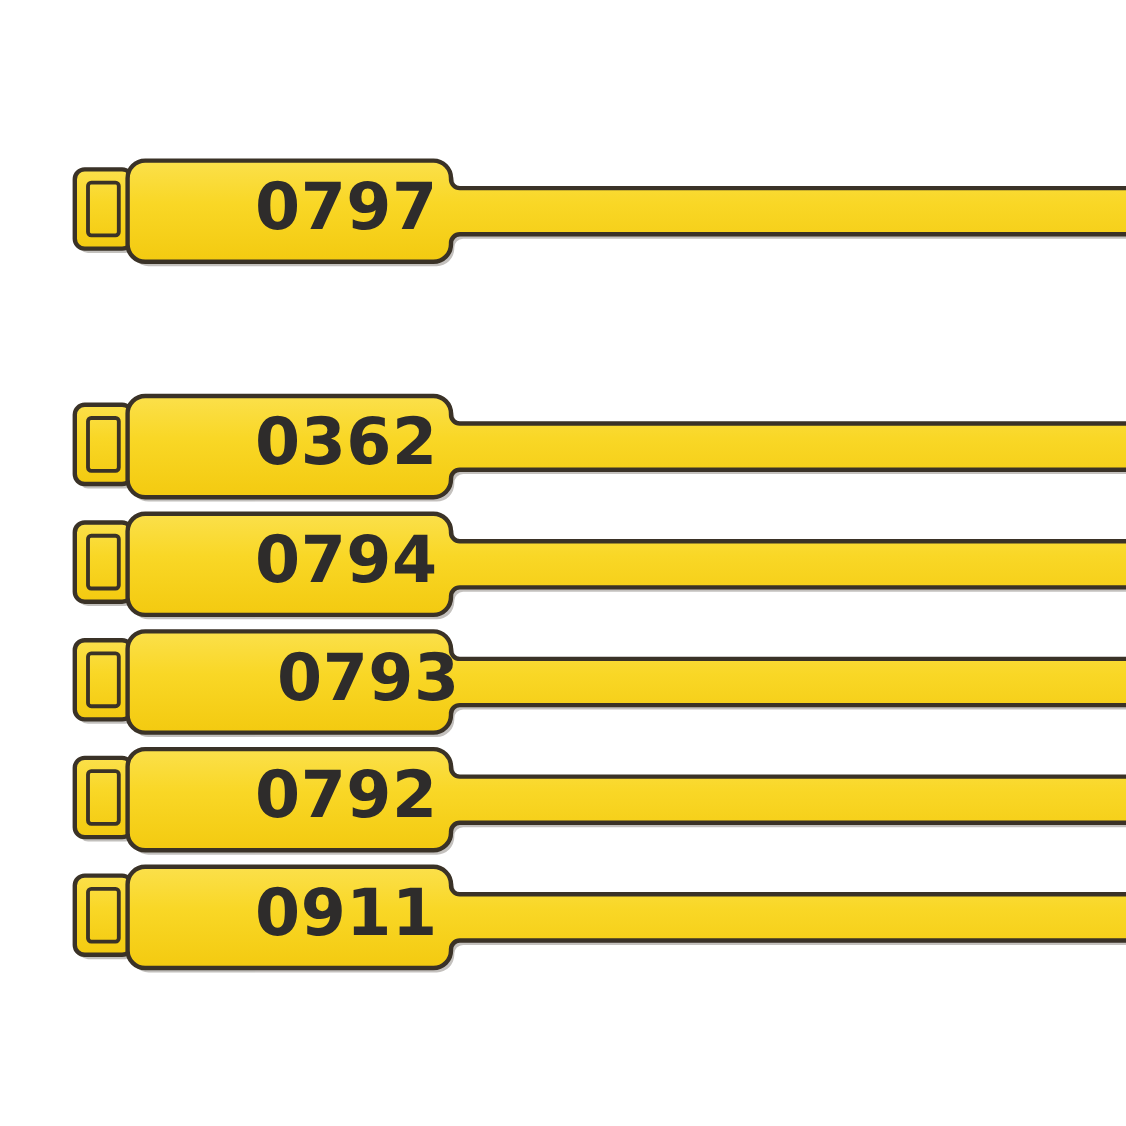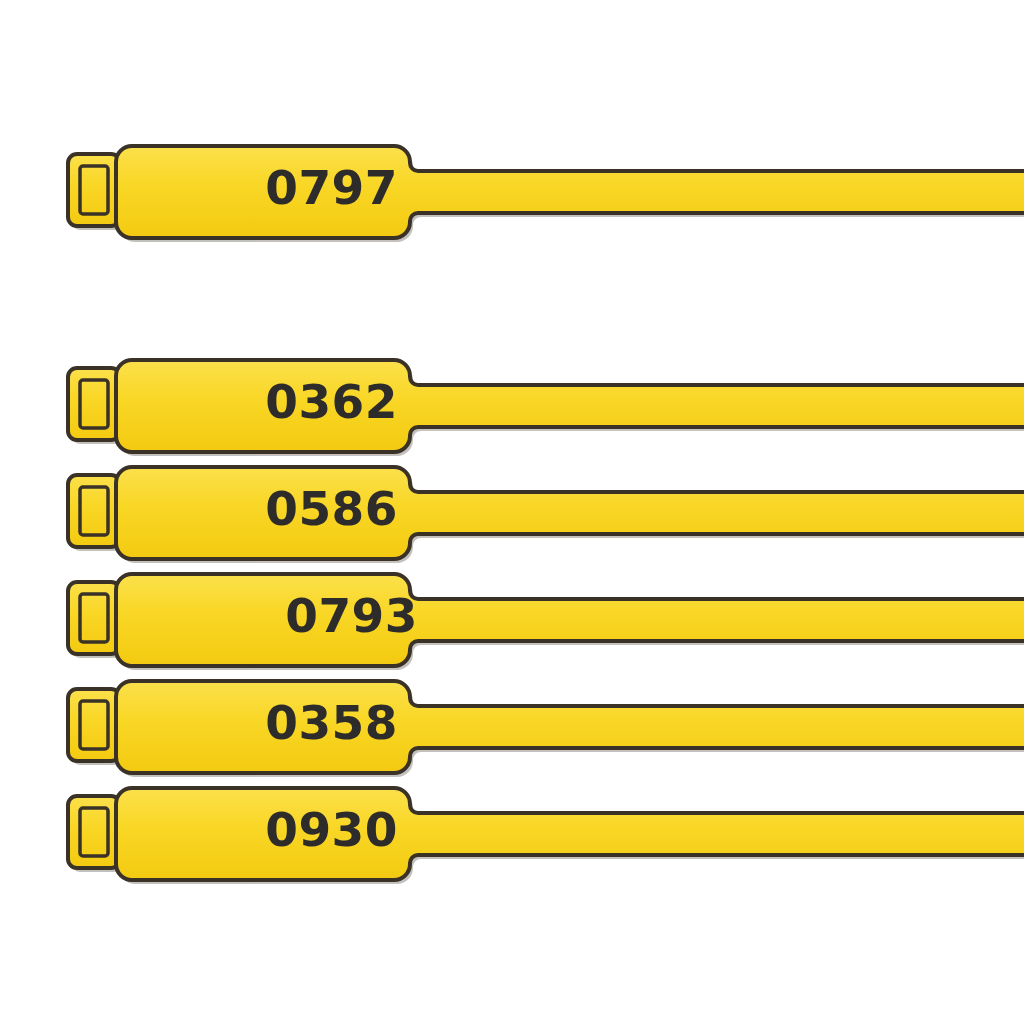--- a/index.html
+++ b/index.html
@@ -39,21 +39,21 @@
   }
 
   .seal-number {
     position: absolute;
     top: 0;
     height: 90px;
     line-height: 90px;
     text-align: right;
     font-family: "DejaVu Sans", sans-serif;
     font-weight: bold;
-    font-size: 47px;
+    font-size: 59px;
     letter-spacing: 0.5px;
     color: #2e2c2b;
     white-space: nowrap;
     user-select: none;
   }
 </style>
 </head>
 <body>
 
 <div id="seal-sheet">
@@ -101,21 +101,21 @@
       <g transform="translate(3,4)" opacity="0.30">
         <rect x="68" y="11" width="52" height="72" rx="9" fill="#3a3227"></rect>
         <path d="M116,19 a16,16 0 0 1 16,-16 H394 a16,16 0 0 1 16,16 v1 a8,8 0 0 0 8,8 H1024 v42 H418 a8,8 0 0 0 -8,8 v1 a16,16 0 0 1 -16,16 H132 a16,16 0 0 1 -16,-16 Z" fill="#3a3227"></path>
       </g>
       <g>
         <rect x="68" y="11" width="52" height="72" rx="9" fill="url(#bodyGrad1)" stroke="#3a3227" stroke-width="4"></rect>
         <rect x="80" y="23" width="28" height="48" rx="3" fill="none" stroke="#3a3227" stroke-width="3.5"></rect>
       </g>
       <path d="M116,19 a16,16 0 0 1 16,-16 H394 a16,16 0 0 1 16,16 v1 a8,8 0 0 0 8,8 H1026 v42 H418 a8,8 0 0 0 -8,8 v1 a16,16 0 0 1 -16,16 H132 a16,16 0 0 1 -16,-16 Z" fill="url(#bodyGrad1)" stroke="#3a3227" stroke-width="4" stroke-linejoin="round"></path>
     </svg>
-    <div class="seal-number" style="right:626px; width:300px;">0586</div>
+    <div class="seal-number" style="right:626px; width:300px;">0794</div>
   </div>
 
   <div class="seal-row" style="top:571px;padding-left:20px;">
     <svg class="seal-svg" width="1024" height="107" viewBox="0 0 1024 107">
       <g transform="translate(3,4)" opacity="0.30">
         <rect x="68" y="11" width="52" height="72" rx="9" fill="#3a3227"></rect>
         <path d="M116,19 a16,16 0 0 1 16,-16 H394 a16,16 0 0 1 16,16 v1 a8,8 0 0 0 8,8 H1024 v42 H418 a8,8 0 0 0 -8,8 v1 a16,16 0 0 1 -16,16 H132 a16,16 0 0 1 -16,-16 Z" fill="#3a3227"></path>
       </g>
       <g>
         <rect x="68" y="11" width="52" height="72" rx="9" fill="url(#bodyGrad1)" stroke="#3a3227" stroke-width="4"></rect>
@@ -131,31 +131,31 @@
       <g transform="translate(3,4)" opacity="0.30">
         <rect x="68" y="11" width="52" height="72" rx="9" fill="#3a3227"></rect>
         <path d="M116,19 a16,16 0 0 1 16,-16 H394 a16,16 0 0 1 16,16 v1 a8,8 0 0 0 8,8 H1024 v42 H418 a8,8 0 0 0 -8,8 v1 a16,16 0 0 1 -16,16 H132 a16,16 0 0 1 -16,-16 Z" fill="#3a3227"></path>
       </g>
       <g>
         <rect x="68" y="11" width="52" height="72" rx="9" fill="url(#bodyGrad1)" stroke="#3a3227" stroke-width="4"></rect>
         <rect x="80" y="23" width="28" height="48" rx="3" fill="none" stroke="#3a3227" stroke-width="3.5"></rect>
       </g>
       <path d="M116,19 a16,16 0 0 1 16,-16 H394 a16,16 0 0 1 16,16 v1 a8,8 0 0 0 8,8 H1026 v42 H418 a8,8 0 0 0 -8,8 v1 a16,16 0 0 1 -16,16 H132 a16,16 0 0 1 -16,-16 Z" fill="url(#bodyGrad1)" stroke="#3a3227" stroke-width="4" stroke-linejoin="round"></path>
     </svg>
-    <div class="seal-number" style="right:626px; width:300px;">0358</div>
+    <div class="seal-number" style="right:626px; width:300px;">0792</div>
   </div>
 
   <div class="seal-row" style="top:785px;">
     <svg class="seal-svg" width="1024" height="107" viewBox="0 0 1024 107">
       <g transform="translate(3,4)" opacity="0.30">
         <rect x="68" y="11" width="52" height="72" rx="9" fill="#3a3227"></rect>
         <path d="M116,19 a16,16 0 0 1 16,-16 H394 a16,16 0 0 1 16,16 v1 a8,8 0 0 0 8,8 H1024 v42 H418 a8,8 0 0 0 -8,8 v1 a16,16 0 0 1 -16,16 H132 a16,16 0 0 1 -16,-16 Z" fill="#3a3227"></path>
       </g>
       <g>
         <rect x="68" y="11" width="52" height="72" rx="9" fill="url(#bodyGrad1)" stroke="#3a3227" stroke-width="4"></rect>
         <rect x="80" y="23" width="28" height="48" rx="3" fill="none" stroke="#3a3227" stroke-width="3.5"></rect>
       </g>
       <path d="M116,19 a16,16 0 0 1 16,-16 H394 a16,16 0 0 1 16,16 v1 a8,8 0 0 0 8,8 H1026 v42 H418 a8,8 0 0 0 -8,8 v1 a16,16 0 0 1 -16,16 H132 a16,16 0 0 1 -16,-16 Z" fill="url(#bodyGrad1)" stroke="#3a3227" stroke-width="4" stroke-linejoin="round"></path>
     </svg>
-    <div class="seal-number" style="right:626px; width:300px;">0930</div>
+    <div class="seal-number" style="right:626px; width:300px;">0911</div>
   </div>
 
 </div>
 
 </body></html>

